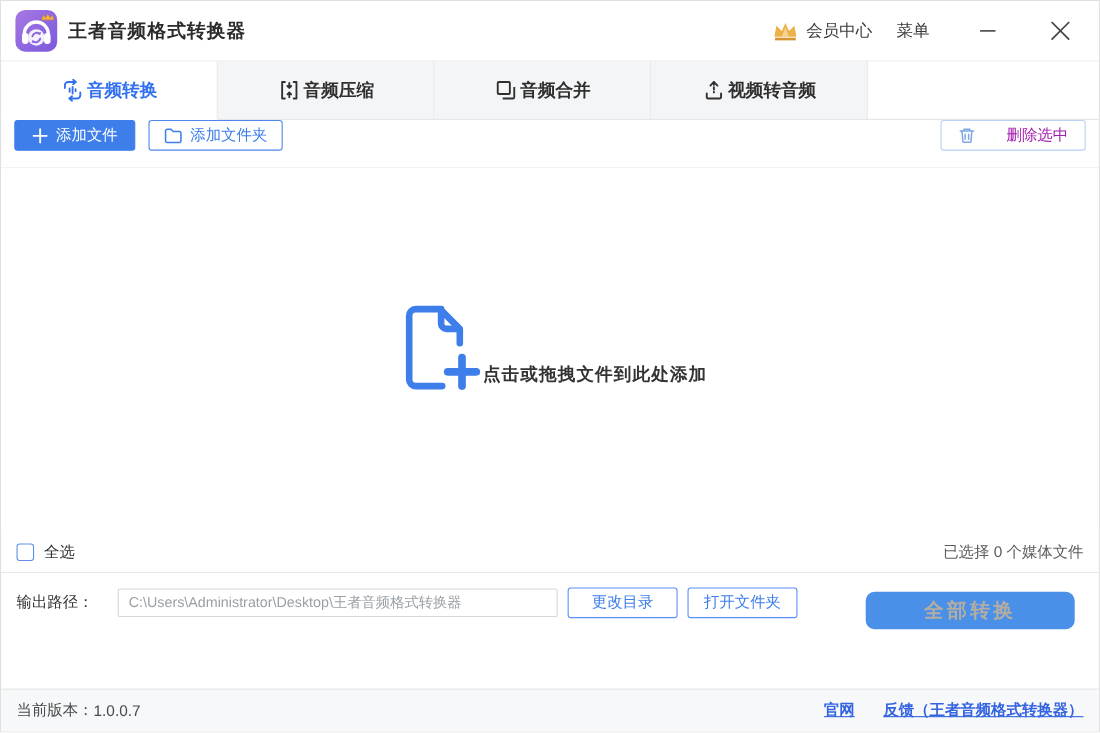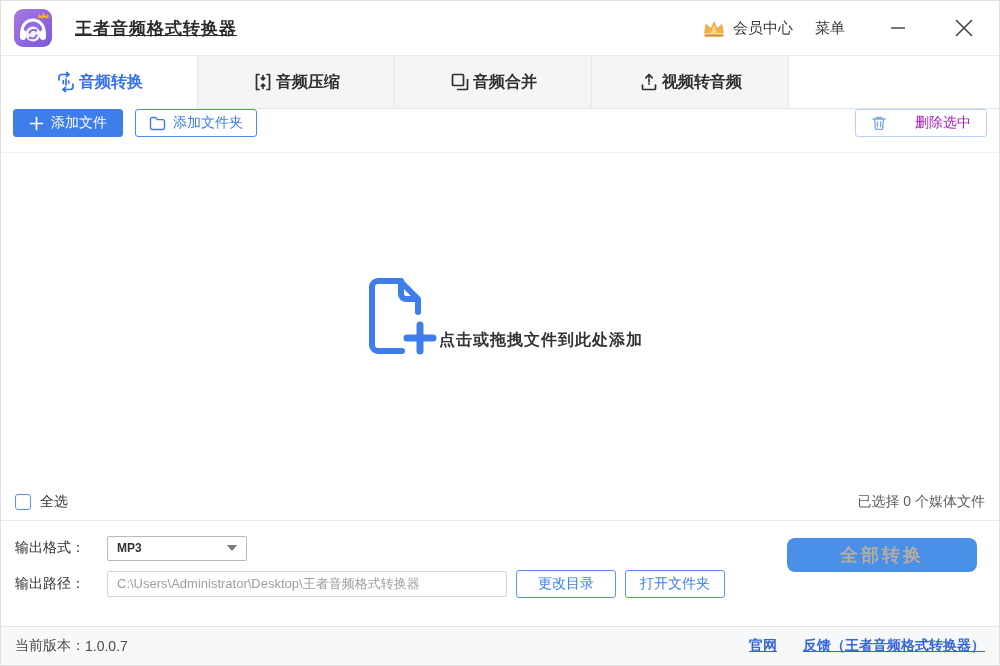--- a/index.html
+++ b/index.html
@@ -3,21 +3,21 @@
 <meta charset="utf-8">
 <style>
   * { margin:0; padding:0; box-sizing:border-box; }
   html,body { background:#ffffff; }
   body { font-family:"Liberation Sans","DejaVu Sans",sans-serif; width:1000px; }
   .window { width:1000px; height:666px; background:#fff; border:1px solid #e0e0e0; display:flex; flex-direction:column; overflow:hidden; }
 
   
   .titlebar { height:55px; display:flex; align-items:center; padding:0 20px 0 12px; border-bottom:1px solid #ececec; background:#fff; flex:none; }
   .app-logo { width:40px; height:40px; flex:none; }
-  .app-title { font-size:17px; font-weight:bold; color:#2b2b2b; margin-left:22px; letter-spacing:1px;text-decoration:underline; }
+  .app-title { font-size:17px; font-weight:bold; color:#2b2b2b; margin-left:9px; letter-spacing:1px; }
   .titlebar-spacer { flex:1; }
   .member-center { display:flex; align-items:center; gap:6px; cursor:pointer; font-size:15px; color:#3a3a3a; }
   .menu-btn { font-size:15px; color:#3a3a3a; margin-left:22px; cursor:pointer; }
   .win-btn { width:30px; height:30px; display:flex; align-items:center; justify-content:center; cursor:pointer; color:#555; }
   .win-btn.min { margin-left:38px; }
   .win-btn.close { margin-left:36px; }
 
   
   .tabbar { height:53px; display:flex; background:#f4f5f6; flex:none; }
   .tab { width:197px; display:flex; align-items:center; justify-content:center; gap:2px; font-size:16px; font-weight:bold; color:#2f2f2f; border-right:1px solid #e6e8ea; border-bottom:1px solid #e3e5e7; cursor:pointer; background:#f4f5f6; }
@@ -197,27 +197,20 @@
   </div>
 
   <div class="selectbar">
     <div class="checkbox"></div>
     <span class="selectbar-label">全选</span>
     <span class="selected-info">已选择 0 个媒体文件</span>
   </div>
 
   <div class="output">
     <div class="out-row">
-      <span class="out-label">输出格式：</span>
-      <div class="format-select">
-        <span class="val">MP3</span>
-        <span class="caret"></span>
-      </div>
-    </div>
-    <div class="out-row">
       <span class="out-label">输出路径：</span>
       <input class="path-input" type="text" value="C:\Users\Administrator\Desktop\王者音频格式转换器" style="">
       <div class="small-btn">更改目录</div>
       <div class="small-btn">打开文件夹</div>
     </div>
     <div class="convert-btn">全部转换</div>
   </div>
 
   <div class="footer">
     <span>当前版本：</span>

